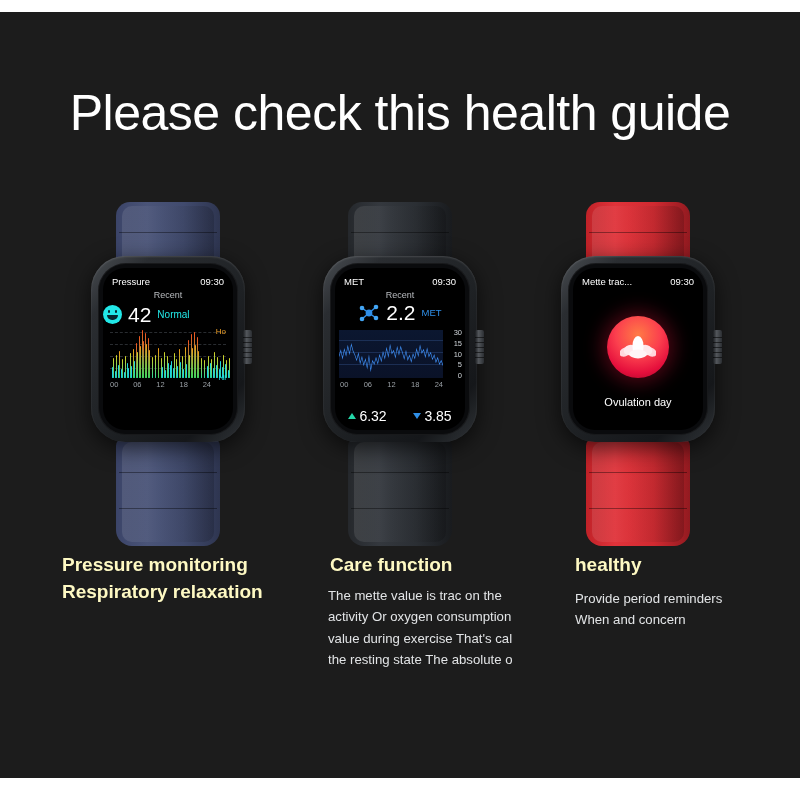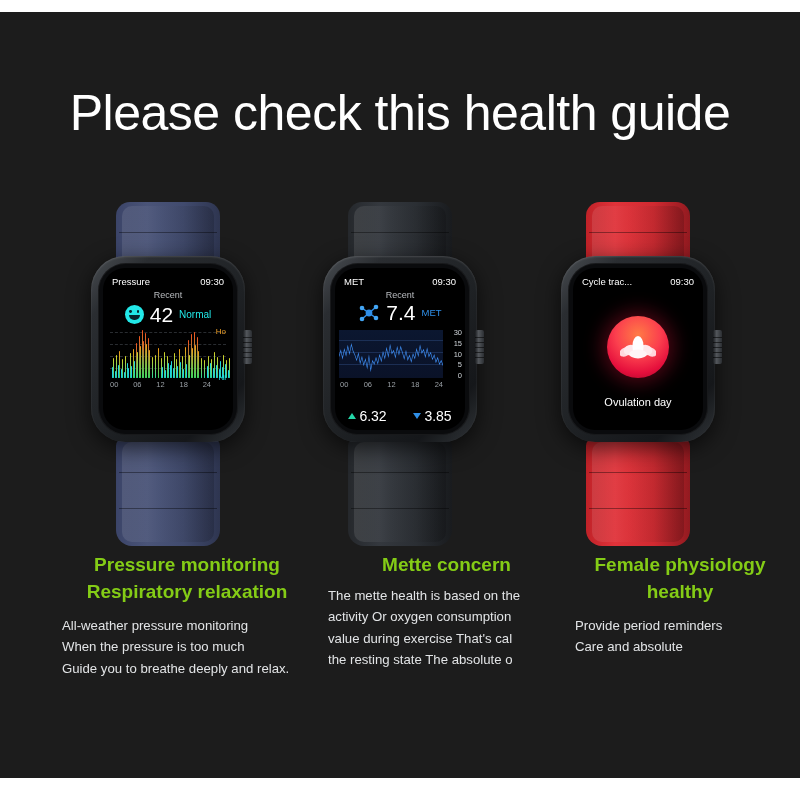--- a/index.html
+++ b/index.html
@@ -96,21 +96,21 @@
   }
   .st-title { max-width:72px; overflow:hidden; white-space:nowrap; }
   .recent {
     position:absolute; left:0; top:22px; width:100%;
     text-align:center; font-size:9px; color:#b9bcc0;
   }
 
   
   .p-head {
     position:absolute; left:0; top:36px; width:100%;
-    display:flex; align-items:center; justify-content:center; gap:6px;
+    display:flex; align-items:center; gap:6px;
   }
   .smiley {
     width:19px; height:19px; border-radius:50%;
     background:#22e8e8; position:relative; flex:none;
   }
   .smiley .eye {
     position:absolute; top:5px; width:2.4px; height:3.4px; border-radius:1.4px; background:#06262e;
   }
   .smiley .eye.l { left:4.6px; } .smiley .eye.r { right:4.6px; }
   .smiley .mouth {
@@ -200,21 +200,21 @@
     text-align:center; font-size:11px; color:#fff;
   }
 
   
   .texts { position:absolute; left:0; top:540px; width:800px; height:200px; }
   .tcol { position:absolute; top:0; }
   .tc0 { left:62px;  width:250px; }
   .tc1 { left:328px; width:235px; }
   .tc2 { left:575px; width:210px; }
   .t-head {
-    color:#84cc16; font-size:19px; font-weight:700; line-height:1.42;text-align:center;
+    color:#fef9c3; font-size:19px; font-weight:700; line-height:1.42;
   }
   .t-body {
     margin-top:9px; color:#e2e4e6; font-size:13.2px; line-height:1.62; font-weight:400;
   }
   .t-body div { white-space:nowrap; }
   .tc1 .t-head { margin-left:2px; }
   .tc1 .t-body { margin-top:6px; }
 </style>
 </head>
 <body>
@@ -404,21 +404,21 @@
                 <line x1="11" y1="10" x2="18" y2="4"></line>
                 <line x1="11" y1="10" x2="4" y2="16"></line>
                 <line x1="11" y1="10" x2="18" y2="15"></line>
               </g>
               <circle cx="11" cy="10" r="3.4" fill="#2f8fe8"></circle>
               <circle cx="4" cy="5" r="2.3" fill="#43a6f5"></circle>
               <circle cx="18" cy="4" r="2.3" fill="#43a6f5"></circle>
               <circle cx="4" cy="16" r="2.3" fill="#43a6f5"></circle>
               <circle cx="18" cy="15" r="2.3" fill="#43a6f5"></circle>
             </svg>
-            <span class="m-val">7.4</span>
+            <span class="m-val">2.2</span>
             <span class="m-unit">MET</span>
           </div>
 
           <div class="m-panel">
             <i style="top:10px"></i>
               <i style="top:22px"></i>
               <i style="top:34px"></i>
             <svg id="m-line" width="100%" height="100%" viewBox="0 0 200 48" preserveAspectRatio="none" style="position:absolute;left:0;top:0">
               <polyline id="m-poly" fill="none" stroke="#3f8ff5" stroke-width="1.1" points="0.0,26.4 3.4,20.4 6.8,28.3 10.2,19.2 13.6,25.4 16.9,16.3 20.3,23.8 23.7,14.4 27.1,21.1 30.5,25.0 33.9,30.2 37.3,23.5 40.7,33.1 44.1,26.9 47.5,35.0 50.8,29.3 54.2,37.9 57.6,26.4 61.0,40.3 64.4,30.7 67.8,34.1 71.2,27.8 74.6,33.6 78.0,25.0 81.4,31.2 84.7,22.1 88.1,28.3 91.5,18.2 94.9,26.4 98.3,15.4 101.7,23.5 105.1,20.6 108.5,27.4 111.9,17.3 115.3,24.5 118.6,16.8 122.0,22.6 125.4,28.8 128.8,21.1 132.2,29.8 135.6,25.4 139.0,31.7 142.4,24.0 145.8,28.3 149.2,19.2 152.5,25.9 155.9,15.8 159.3,23.0 162.7,19.7 166.1,26.9 169.5,18.7 172.9,26.4 176.3,22.6 179.7,29.3 183.1,25.0 186.4,32.2 189.8,27.8 193.2,34.1 196.6,30.7 200.0,35.5"></polyline>
             </svg>
@@ -469,21 +469,21 @@
         <div class="crown">
           <i style="top:7px"></i>
             <i style="top:12px"></i>
             <i style="top:17px"></i>
             <i style="top:22px"></i>
             <i style="top:27px"></i>
         </div>
 
         <div class="screen">
           <div class="st-bar">
-            <span class="st-title">Cycle trac...</span>
+            <span class="st-title">Mette trac...</span>
             <span>09:30</span>
           </div>
 
           <div class="c-orb">
             <svg width="36" height="26" viewBox="0 0 36 26">
               <ellipse cx="5" cy="18" rx="6" ry="4.2" fill="#ffd7dd" transform="rotate(-28 5 18)"></ellipse>
               <ellipse cx="31" cy="18" rx="6" ry="4.2" fill="#ffd7dd" transform="rotate(28 31 18)"></ellipse>
               <ellipse cx="10" cy="16" rx="6.4" ry="5" fill="#ffe9ec" transform="rotate(-18 10 16)"></ellipse>
               <ellipse cx="26" cy="16" rx="6.4" ry="5" fill="#ffe9ec" transform="rotate(18 26 16)"></ellipse>
               <ellipse cx="18" cy="12" rx="5.6" ry="10" fill="#ffffff"></ellipse>
@@ -497,42 +497,36 @@
     </div>
 
   </div>
 
   <div class="texts">
     <div class="tcol tc0">
       <div class="t-head" id="h0">
           <div>Pressure monitoring</div>
           <div>Respiratory relaxation</div>
         </div>
-      <div class="t-body" id="b0">
-          <div>All-weather pressure monitoring</div>
-          <div>When the pressure is too much</div>
-          <div>Guide you to breathe deeply and relax.</div>
-        </div>
     </div>
     <div class="tcol tc1">
       <div class="t-head" id="h1">
-          <div>Mette concern</div>
+          <div>Care function</div>
         </div>
       <div class="t-body" id="b1">
-          <div>The mette health is based on the</div>
+          <div>The mette value is trac on the</div>
           <div>activity Or oxygen consumption</div>
           <div>value during exercise That's cal</div>
           <div>the resting state The absolute o</div>
         </div>
     </div>
     <div class="tcol tc2">
       <div class="t-head" id="h2">
-          <div>Female physiology</div>
           <div>healthy</div>
         </div>
       <div class="t-body" id="b2">
           <div>Provide period reminders</div>
-          <div>Care and absolute</div>
+          <div>When and concern</div>
         </div>
     </div>
   </div>
 
 </div>
 
 </body></html>

